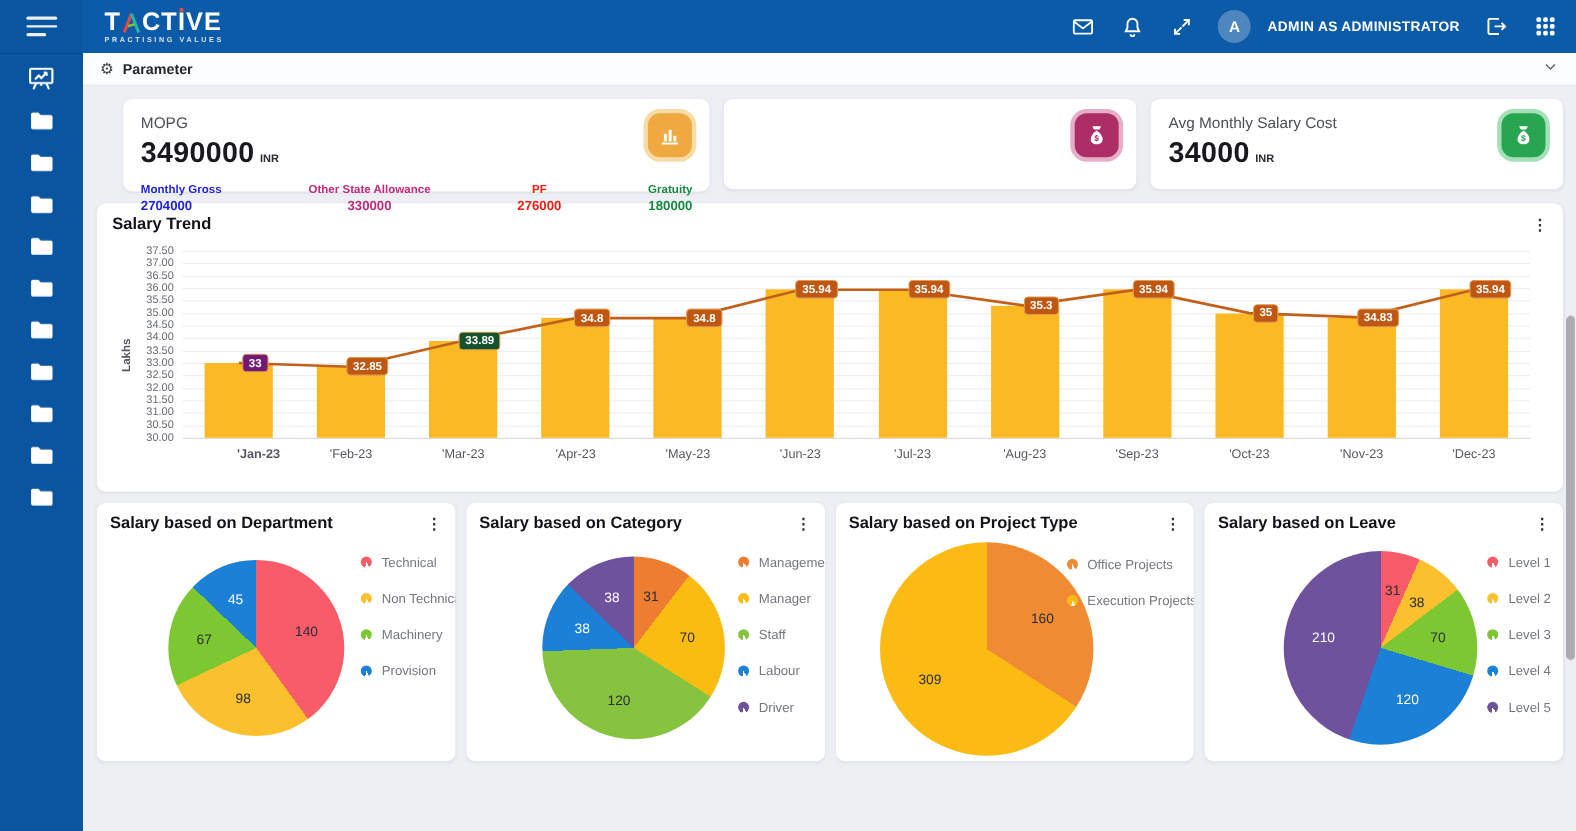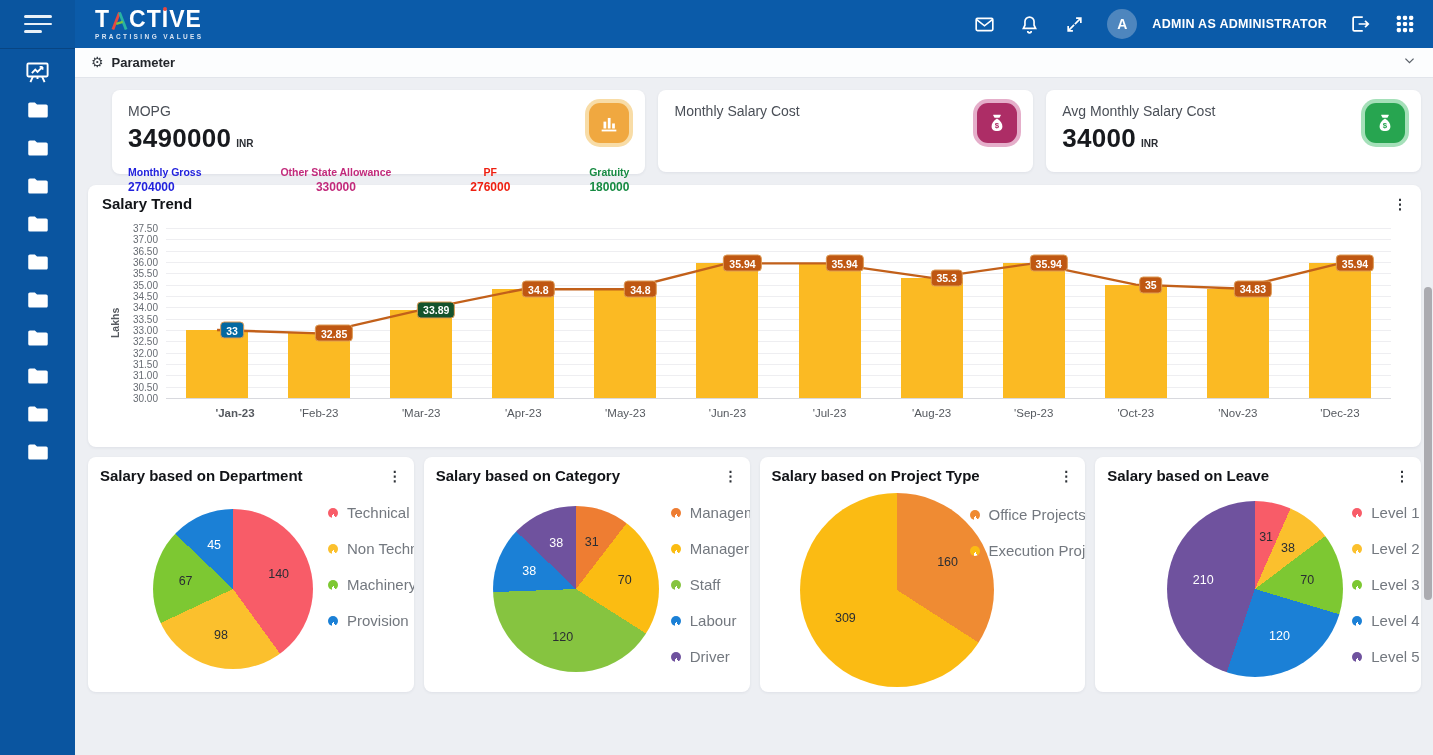--- a/index.html
+++ b/index.html
@@ -82,21 +82,21 @@
 
   
   .pies-row { margin-top:10px; display:flex; gap:10px; }
   .pie-card { flex:1; height:235px; padding:10px 12px 0; overflow:hidden; }
   .pie-area { position:relative; width:100%; height:200px; }
   .pie-circle { position:absolute; border-radius:50%; cursor:pointer; }
   .pie-label { position:absolute; transform:translate(-50%,-50%); font-size:12.5px; }
   .legend { position:absolute; display:flex; flex-direction:column; gap:19px; }
   .legend-item { display:flex; align-items:center; gap:9px; cursor:pointer; white-space:nowrap; }
   .legend-dot { width:10px; height:10px; border-radius:50%; flex:0 0 auto; }
-  .legend-text { font-size:15px; color:#73787F; }
+  .legend-text { font-size:12px; color:#73787F; }
 
   
   .page-scrollbar { position:fixed; right:1px; top:126px; width:8px; height:629px; }
   .page-scrollbar .thumb { position:absolute; top:161px; height:313px; width:8px; border-radius:4px; background:#ABABB0; cursor:pointer; }
 </style>
 </head>
 <body>
 
 <header class="navbar">
   <div class="nav-left-block">
@@ -301,21 +301,20 @@
               <span class="bd-value" style="color: rgb(238, 31, 16);">276000</span>
             </div>
             <div class="bd-col">
               <span class="bd-label" style="color: rgb(22, 138, 66);">Gratuity</span>
               <span class="bd-value" style="color: rgb(22, 138, 66);">180000</span>
             </div>
           </div>
       </div>
 
       <div class="card kpi-sub">
-        <div class="kpi-title">Monthly Salary Cost</div>
         <div class="kpi-icon" id="icon-monthly" style="background: rgb(173, 45, 102); box-shadow: rgb(229, 174, 202) 0px 0px 0px 4px;">
           <svg width="22" height="22" viewBox="0 0 24 24">
               <path fill="#fff" d="M9.3 6.2 7.8 3.6c-.2-.3 0-.6.3-.6h7.8c.3 0 .5.3.3.6l-1.5 2.6z"></path>
               <path fill="#fff" d="M12 7.2c-3.9 2.5-5.9 5.6-5.9 8.6 0 3.4 2.4 5 5.9 5s5.9-1.6 5.9-5c0-3-2-6.1-5.9-8.6z"></path>
               <text x="12" y="17.6" text-anchor="middle" font-size="8.5" font-weight="bold" fill="#AD2D66">$</text>
             </svg>
         </div>
       </div>
 
       <div class="card kpi-sub">
@@ -393,21 +392,21 @@
           <div class="xtick" style="left: 931.708px; top: 187px;">'Sep-23</div>
           <div class="bar" style="left: 1002.79px; width: 62px; top: 64.6667px; height: 113.333px; background: rgb(251, 186, 35);"></div>
           <div class="xtick" style="left: 1033.79px; top: 187px;">'Oct-23</div>
           <div class="bar" style="left: 1104.88px; width: 62px; top: 68.52px; height: 109.48px; background: rgb(251, 186, 35);"></div>
           <div class="xtick" style="left: 1135.88px; top: 187px;">'Nov-23</div>
           <div class="bar" style="left: 1206.96px; width: 62px; top: 43.36px; height: 134.64px; background: rgb(251, 186, 35);"></div>
           <div class="xtick" style="left: 1237.96px; top: 187px;">'Dec-23</div>
           <svg class="trend-svg" width="1305" height="178">
             <polyline points="115.04166666666666,110 217.12499999999997,113.39999999999998 319.2083333333333,89.82666666666665 421.2916666666667,69.20000000000007 523.375,69.20000000000007 625.4583333333333,43.36000000000004 727.5416666666666,43.36000000000004 829.6249999999999,57.86666666666672 931.7083333333333,43.36000000000004 1033.7916666666667,64.66666666666667 1135.875,68.52000000000004 1237.9583333333333,43.36000000000004" fill="none" stroke="#C2601A" stroke-width="2.4"></polyline>
           </svg>
-          <div class="pt-badge" style="left: 130.042px; top: 110px; background: #0369a1;">33</div>
+          <div class="pt-badge" style="left: 130.042px; top: 110px; background: #701a75;">33</div>
           <div class="pt-badge" style="left: 232.125px; top: 113.4px; background: rgb(191, 87, 18);">32.85</div>
           <div class="pt-badge" style="left: 334.208px; top: 89.8267px; background: #14532d;">33.89</div>
           <div class="pt-badge" style="left: 436.292px; top: 69.2px; background: rgb(191, 87, 18);">34.8</div>
           <div class="pt-badge" style="left: 538.375px; top: 69.2px; background: rgb(191, 87, 18);">34.8</div>
           <div class="pt-badge" style="left: 640.458px; top: 43.36px; background: rgb(191, 87, 18);">35.94</div>
           <div class="pt-badge" style="left: 742.542px; top: 43.36px; background: rgb(191, 87, 18);">35.94</div>
           <div class="pt-badge" style="left: 844.625px; top: 57.8667px; background: rgb(191, 87, 18);">35.3</div>
           <div class="pt-badge" style="left: 946.708px; top: 43.36px; background: rgb(191, 87, 18);">35.94</div>
           <div class="pt-badge" style="left: 1048.79px; top: 64.6667px; background: rgb(191, 87, 18);">35</div>
           <div class="pt-badge" style="left: 1150.88px; top: 68.52px; background: rgb(191, 87, 18);">34.83</div>

